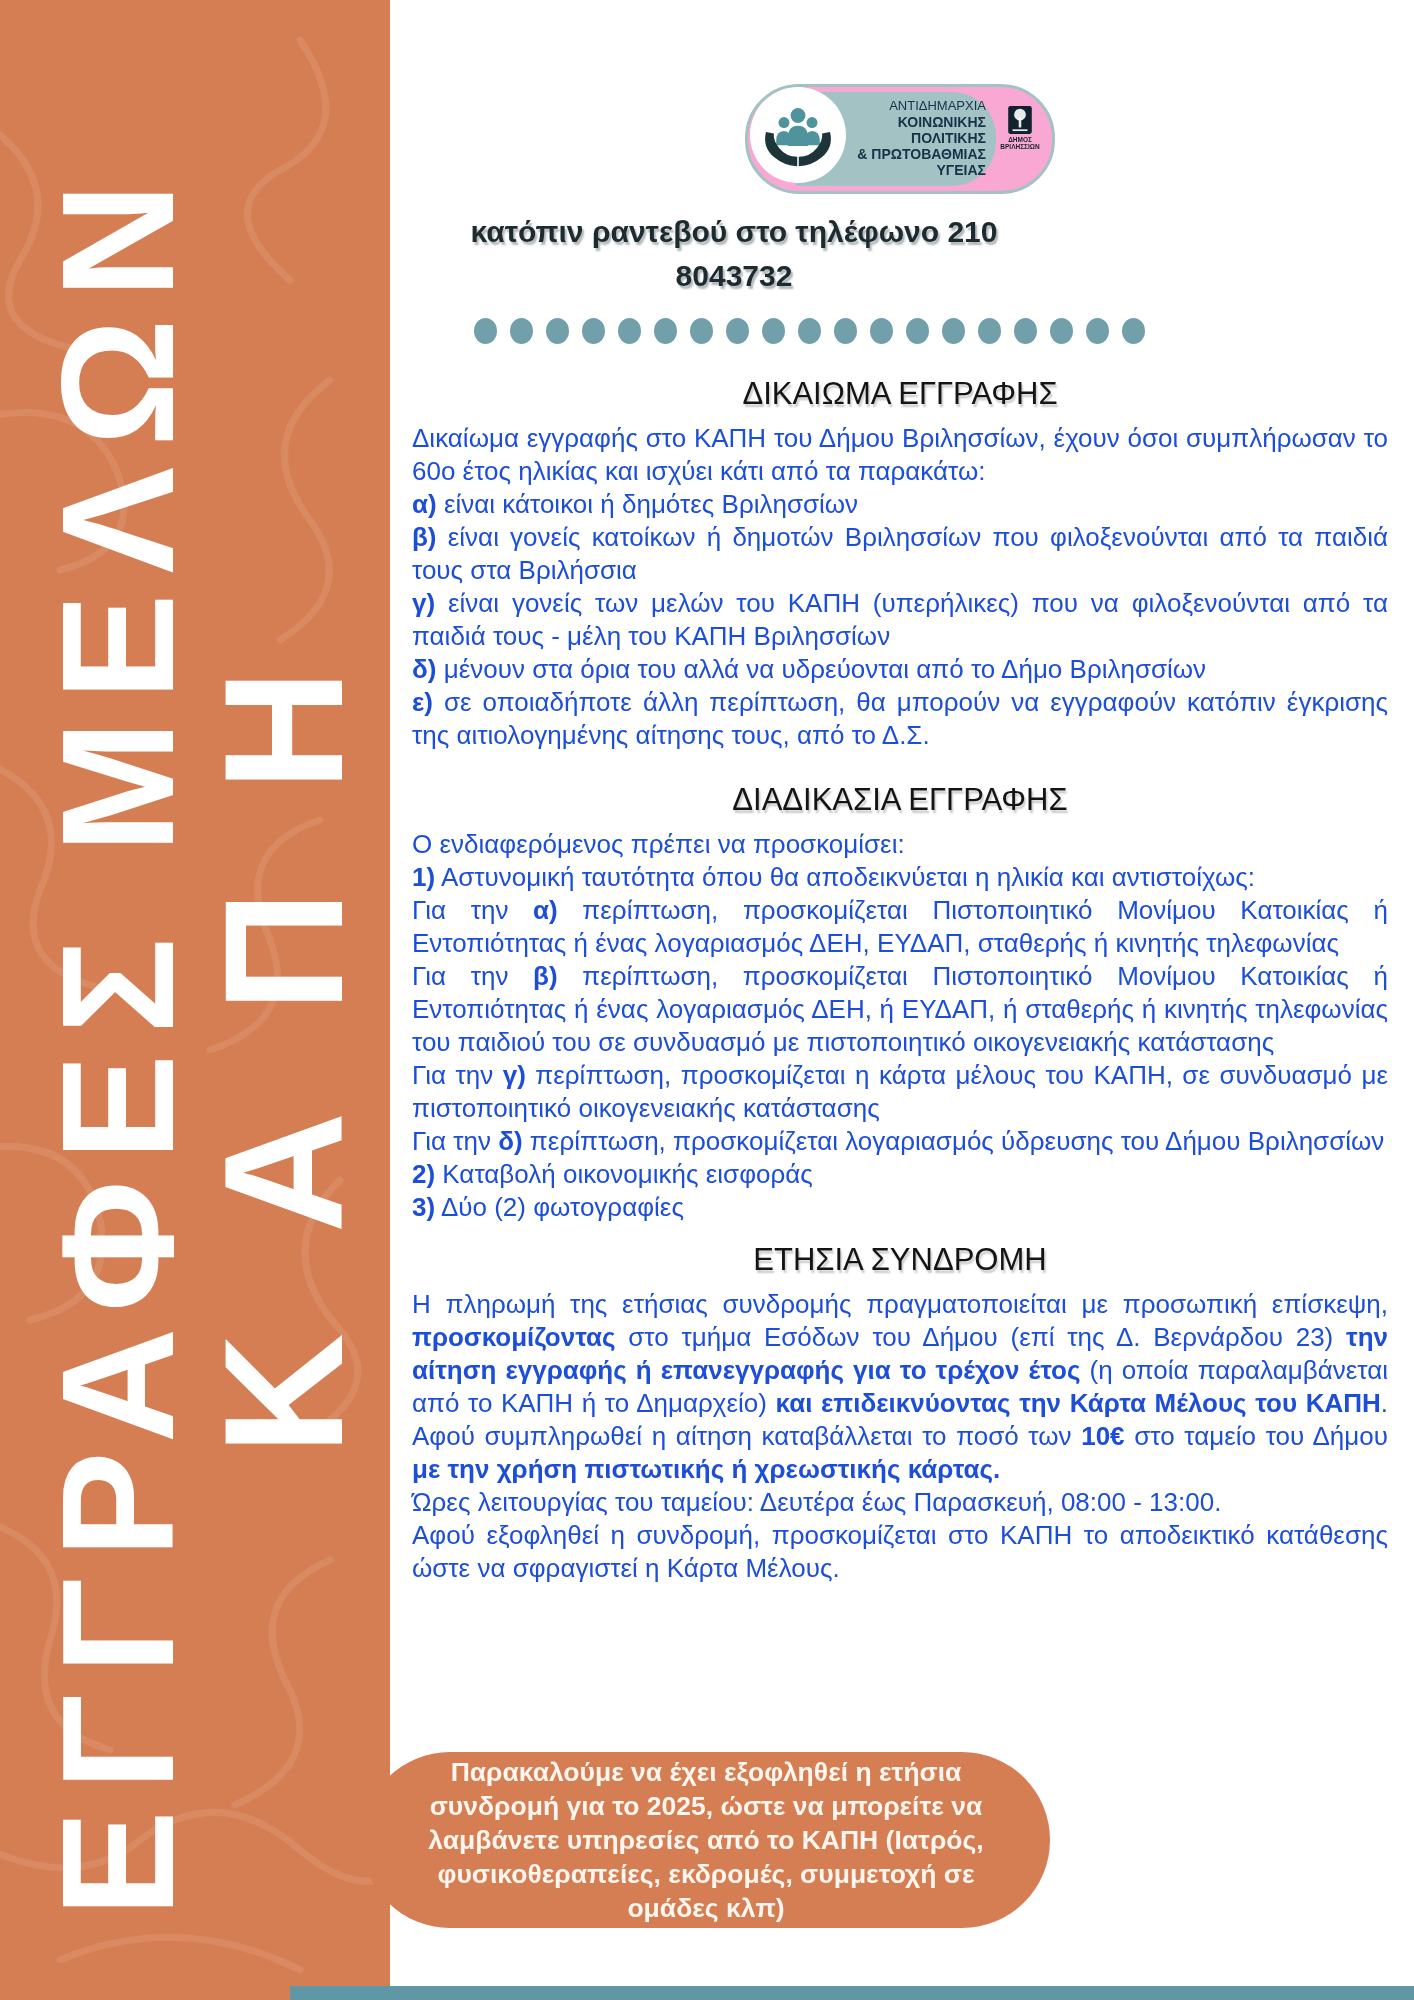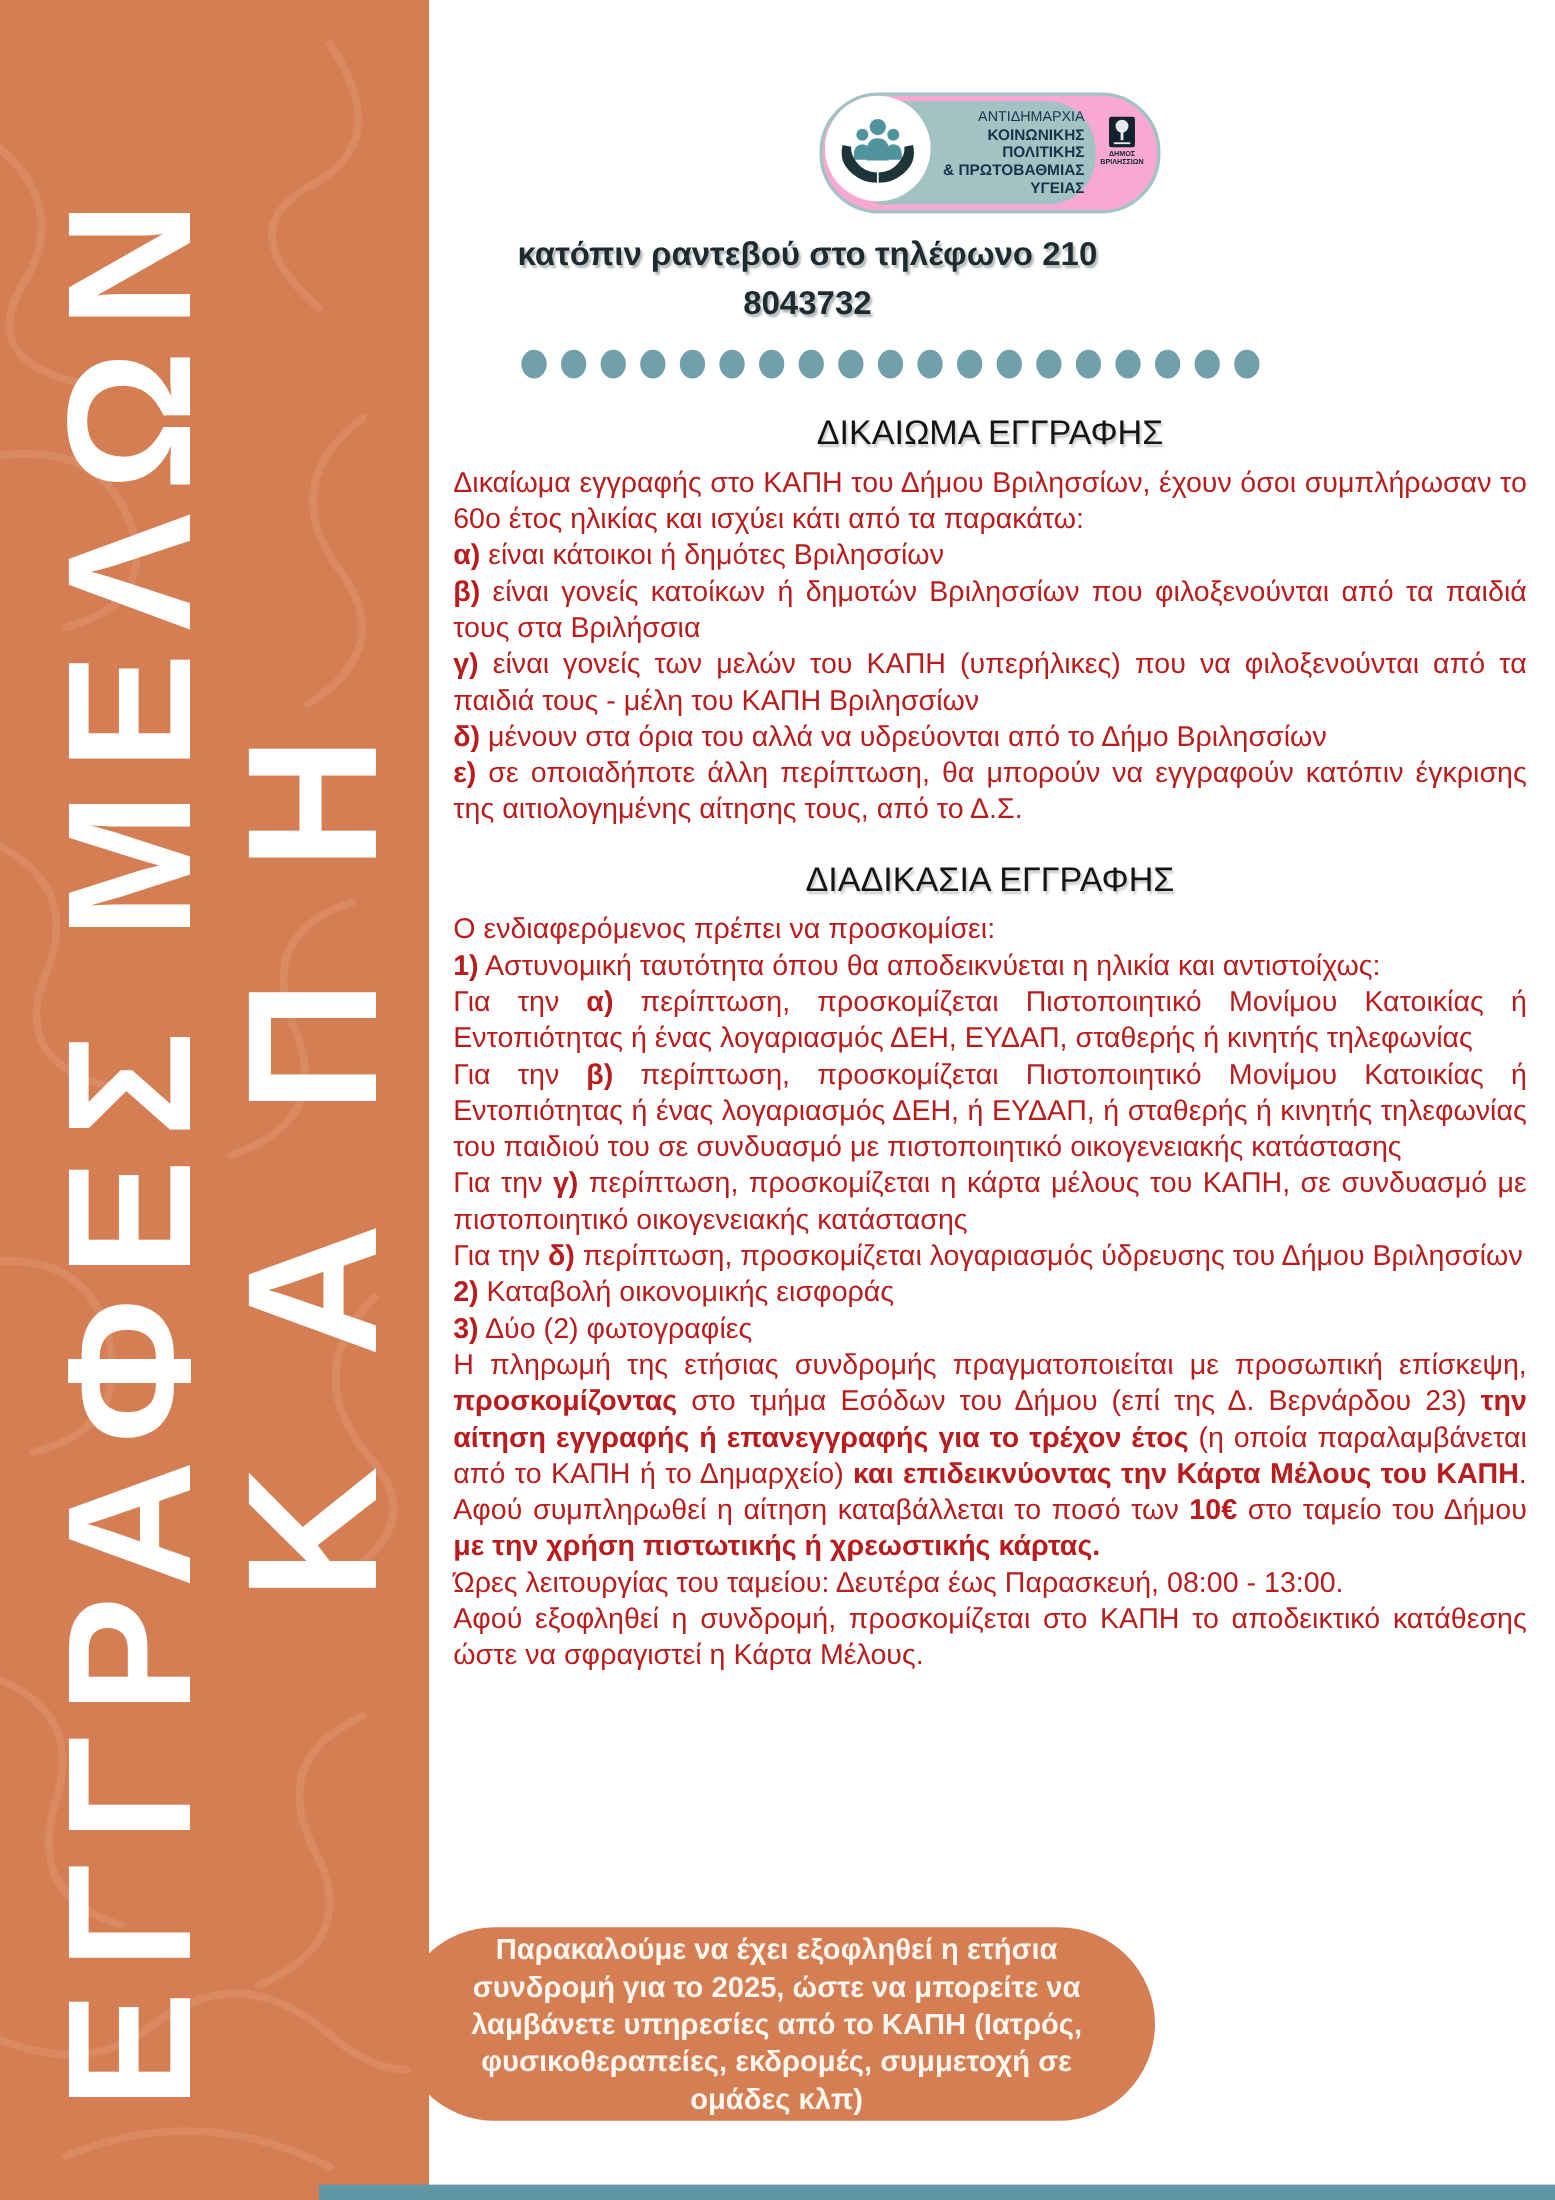--- a/index.html
+++ b/index.html
@@ -74,21 +74,21 @@
   }
   
   .section-heading{
     margin:32px 0 10px 0;text-align:center;
     font-size:31px;font-weight:normal;color:#141414;
     text-shadow:1.5px 2.5px 2px rgba(120,120,120,.4);
   }
   .section-heading.h2{margin-top:30px;}
   .section-heading.h3{margin-top:18px;}
   .para{
-    text-align:justify;font-size:26px;line-height:33px;color:#b91c1c;
+    text-align:justify;font-size:26px;line-height:33px;color:#1d4ed8;
   }
   .para b{font-weight:bold;}
   
   .footer-box{
     position:absolute;left:362px;top:1752px;width:688px;height:176px;
     background:var(--orange,#d57d53);border-radius:92px;
     display:flex;align-items:center;justify-content:center;
     text-align:center;color:#fff7ef;font-weight:bold;
     font-size:26.5px;line-height:34px;
     padding:0 42px;box-sizing:border-box;
@@ -180,20 +180,21 @@
       <span class="dot"></span>
       <span class="dot"></span>
     </div>
 
   <div class="section-heading h1">ΔΙΚΑΙΩΜΑ ΕΓΓΡΑΦΗΣ</div>
   <div class="para"><span>Δικαίωμα εγγραφής στο ΚΑΠΗ του Δήμου Βριλησσίων, έχουν όσοι συμπλήρωσαν το 60ο έτος ηλικίας και ισχύει κάτι από τα παρακάτω:</span><br><b>α)</b><span> είναι κάτοικοι ή δημότες Βριλησσίων</span><br><b>β)</b><span> είναι γονείς κατοίκων ή δημοτών Βριλησσίων που φιλοξενούνται από τα παιδιά τους στα Βριλήσσια</span><br><b>γ)</b><span> είναι γονείς των μελών του ΚΑΠΗ (υπερήλικες) που να φιλοξενούνται από τα παιδιά τους - μέλη του ΚΑΠΗ Βριλησσίων</span><br><b>δ)</b><span> μένουν στα όρια του αλλά να υδρεύονται από το Δήμο Βριλησσίων</span><br><b>ε)</b><span> σε οποιαδήποτε άλλη περίπτωση, θα μπορούν να εγγραφούν κατόπιν έγκρισης της αιτιολογημένης αίτησης τους, από το Δ.Σ.</span></div>
 
   <div class="section-heading h2">ΔΙΑΔΙΚΑΣΙΑ ΕΓΓΡΑΦΗΣ</div>
   <div class="para"><span>Ο ενδιαφερόμενος πρέπει να προσκομίσει:</span><br><b>1)</b><span> Αστυνομική ταυτότητα όπου θα αποδεικνύεται η ηλικία και αντιστοίχως:</span><br><span>Για την </span><b>α)</b><span> περίπτωση, προσκομίζεται Πιστοποιητικό Μονίμου Κατοικίας ή Εντοπιότητας ή ένας λογαριασμός ΔΕΗ, ΕΥΔΑΠ, σταθερής ή κινητής τηλεφωνίας</span><br><span>Για την </span><b>β)</b><span> περίπτωση, προσκομίζεται Πιστοποιητικό Μονίμου Κατοικίας ή Εντοπιότητας ή ένας λογαριασμός ΔΕΗ, ή ΕΥΔΑΠ, ή σταθερής ή κινητής τηλεφωνίας του παιδιού του σε συνδυασμό με πιστοποιητικό οικογενειακής κατάστασης</span><br><span>Για την </span><b>γ)</b><span> περίπτωση, προσκομίζεται η κάρτα μέλους του ΚΑΠΗ, σε συνδυασμό με πιστοποιητικό οικογενειακής κατάστασης</span><br><span>Για την </span><b>δ)</b><span> περίπτωση, προσκομίζεται λογαριασμός ύδρευσης του Δήμου Βριλησσίων</span><br><b>2)</b><span> Καταβολή οικονομικής εισφοράς</span><br><b>3)</b><span> Δύο (2) φωτογραφίες</span></div>
 
+  <div class="section-heading h3">ΕΤΗΣΙΑ ΣΥΝΔΡΟΜΗ</div>
   <div class="para"><span>Η πληρωμή της ετήσιας συνδρομής πραγματοποιείται με προσωπική επίσκεψη, </span><b>προσκομίζοντας</b><span> στο τμήμα Εσόδων του Δήμου (επί της Δ. Βερνάρδου 23) </span><b>την αίτηση εγγραφής ή επανεγγραφής για το τρέχον έτος</b><span> (η οποία παραλαμβάνεται από το ΚΑΠΗ ή το Δημαρχείο) </span><b>και επιδεικνύοντας την Κάρτα Μέλους του ΚΑΠΗ</b><span>. Αφού συμπληρωθεί η αίτηση καταβάλλεται το ποσό των </span><b>10€</b><span> στο ταμείο του Δήμου </span><b>με την χρήση πιστωτικής ή χρεωστικής κάρτας.</b><br><span>Ώρες λειτουργίας του ταμείου: Δευτέρα έως Παρασκευή, 08:00 - 13:00.</span><br><span>Αφού εξοφληθεί η συνδρομή, προσκομίζεται στο ΚΑΠΗ το αποδεικτικό κατάθεσης ώστε να σφραγιστεί η Κάρτα Μέλους.</span></div>
 
 </div>
 
 <div class="footer-box">
   <div>Παρακαλούμε να έχει εξοφληθεί η ετήσια συνδρομή για το 2025, ώστε να μπορείτε να λαμβάνετε υπηρεσίες από το ΚΑΠΗ (Ιατρός, φυσικοθεραπείες, εκδρομές, συμμετοχή σε ομάδες κλπ)</div>
 </div>
 
 <div class="bottom-strip"></div>
 

